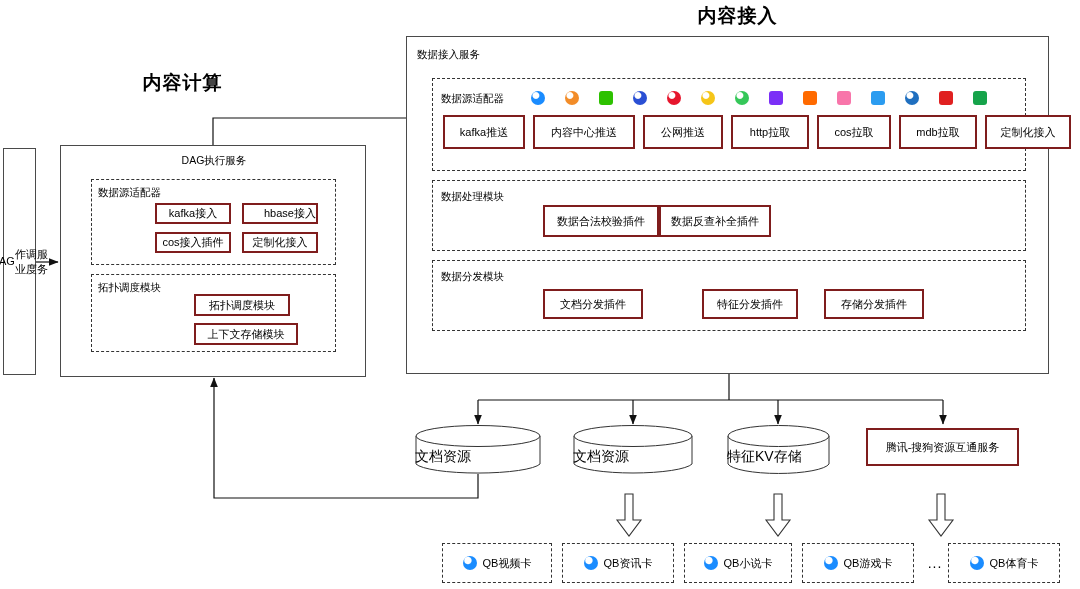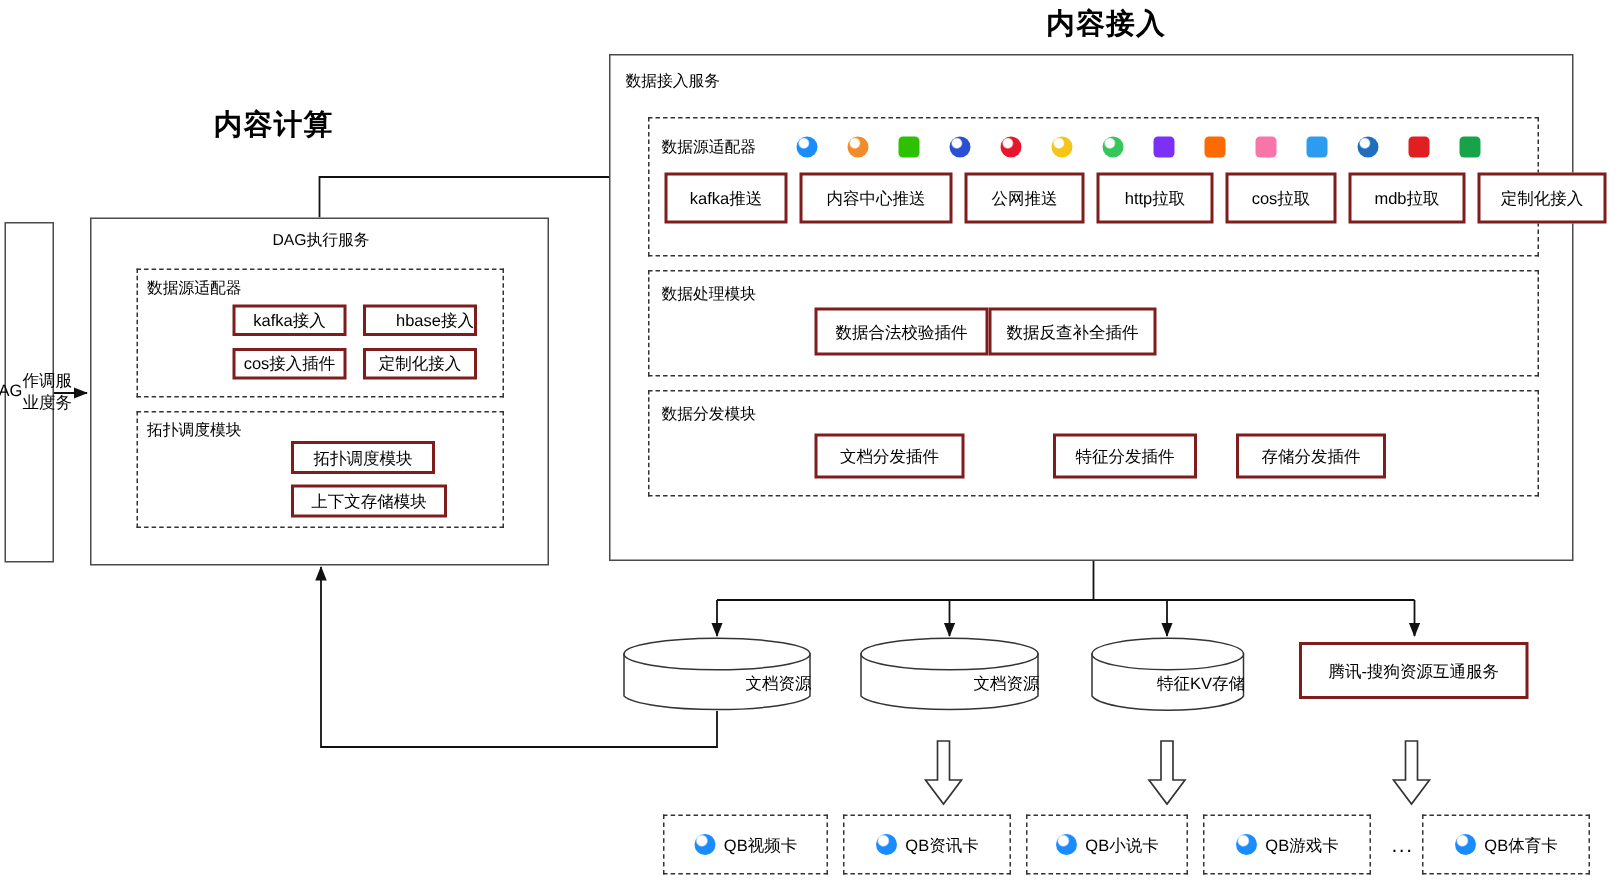--- a/index.html
+++ b/index.html
@@ -7,21 +7,21 @@
        font-family:"Liberation Sans","DejaVu Sans",sans-serif;color:#000;}
   .abs{position:absolute;box-sizing:border-box;}
   .title{font-size:19px;font-weight:bold;letter-spacing:1px;text-align:center;}
   .solidbox{border:1px solid #4a4a4a;background:#fff;}
   .dashbox{border:1px dashed #333;background:#fff;}
   .lbl{font-size:10.5px;line-height:1.25;}
   .cbox{border:2px solid #7f1d1d;background:#fff;display:flex;align-items:center;
         justify-content:center;font-size:11px;text-align:center;}
   .vtext{display:flex;flex-direction:row;align-items:center;justify-content:center;
          font-size:11px;line-height:1.35;height:100%;}
-  .cyl-label{position:absolute;width:100%;text-align:right;font-size:11px;top:50%;
+  .cyl-label{position:absolute;width:100%;text-align:left;font-size:14px;top:50%;
              transform:translateY(-2px);}
   .card{border:1px dashed #333;display:flex;align-items:center;justify-content:center;
         gap:6px;font-size:11px;background:#fff;}
   .ico{width:14px;height:14px;border-radius:3px;display:inline-block;flex:0 0 auto;}
   .dots{font-size:14px;letter-spacing:1px;}
   svg{display:block;overflow:visible;}
 </style>
 </head>
 <body>
 

